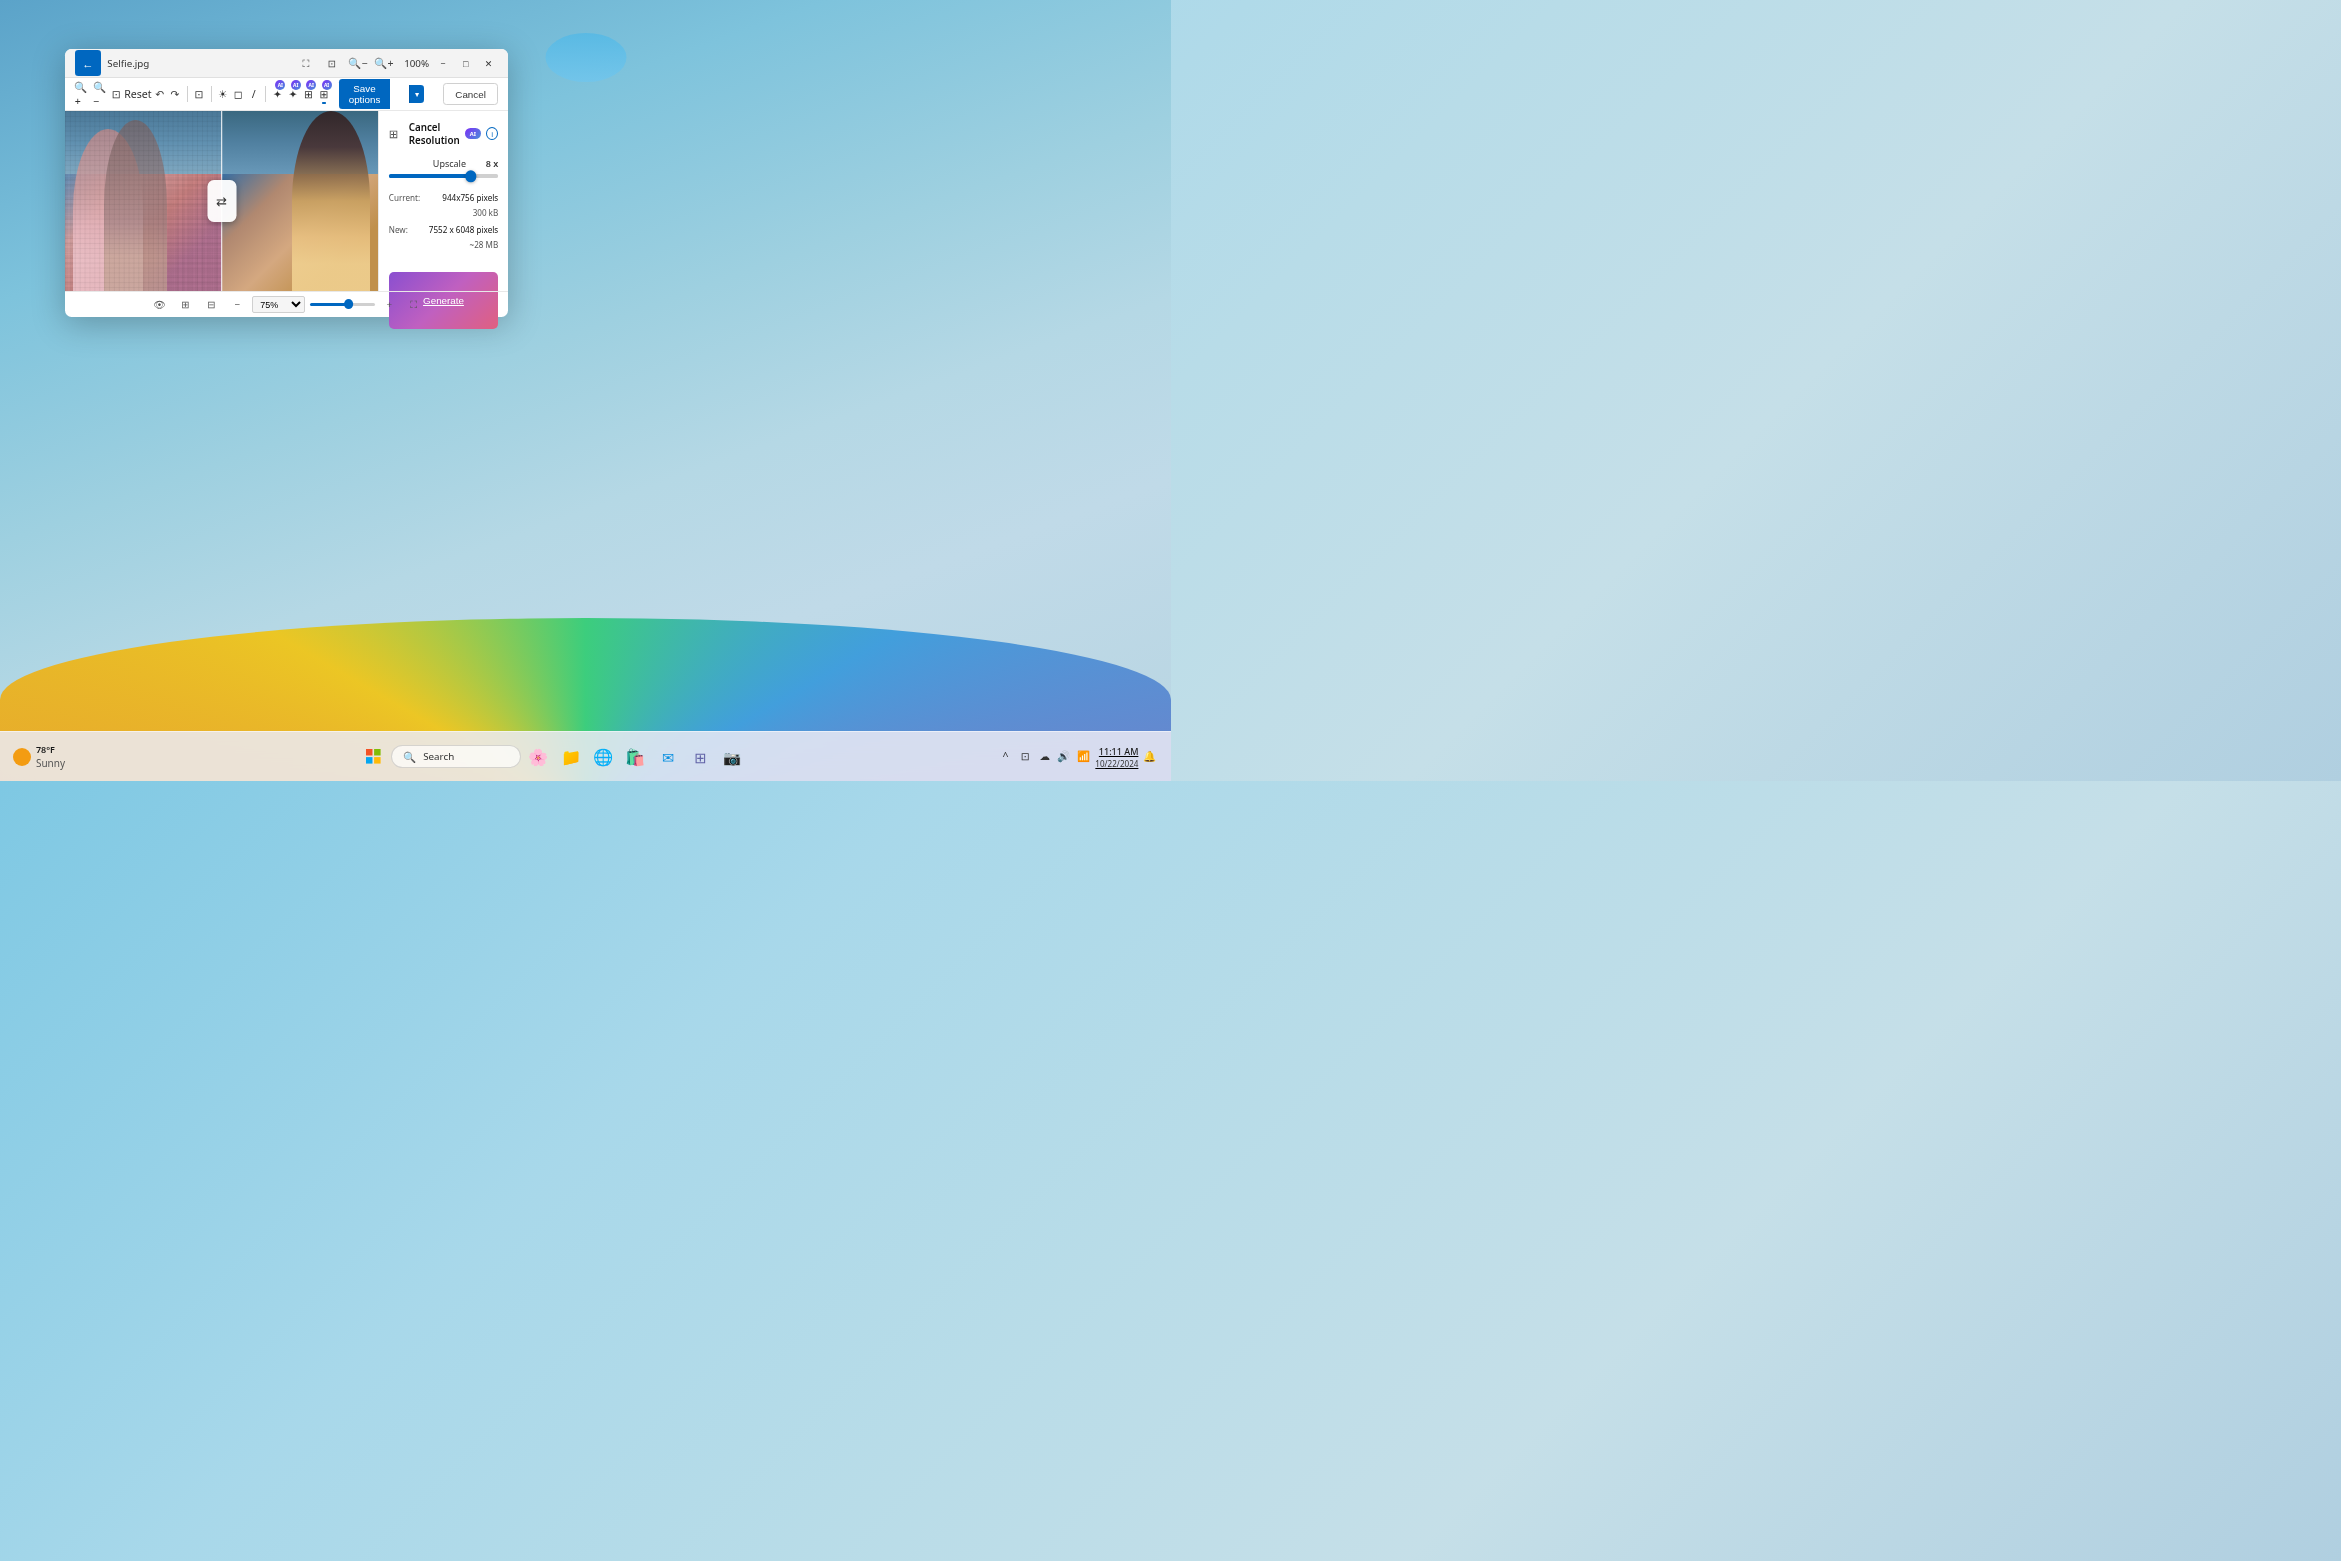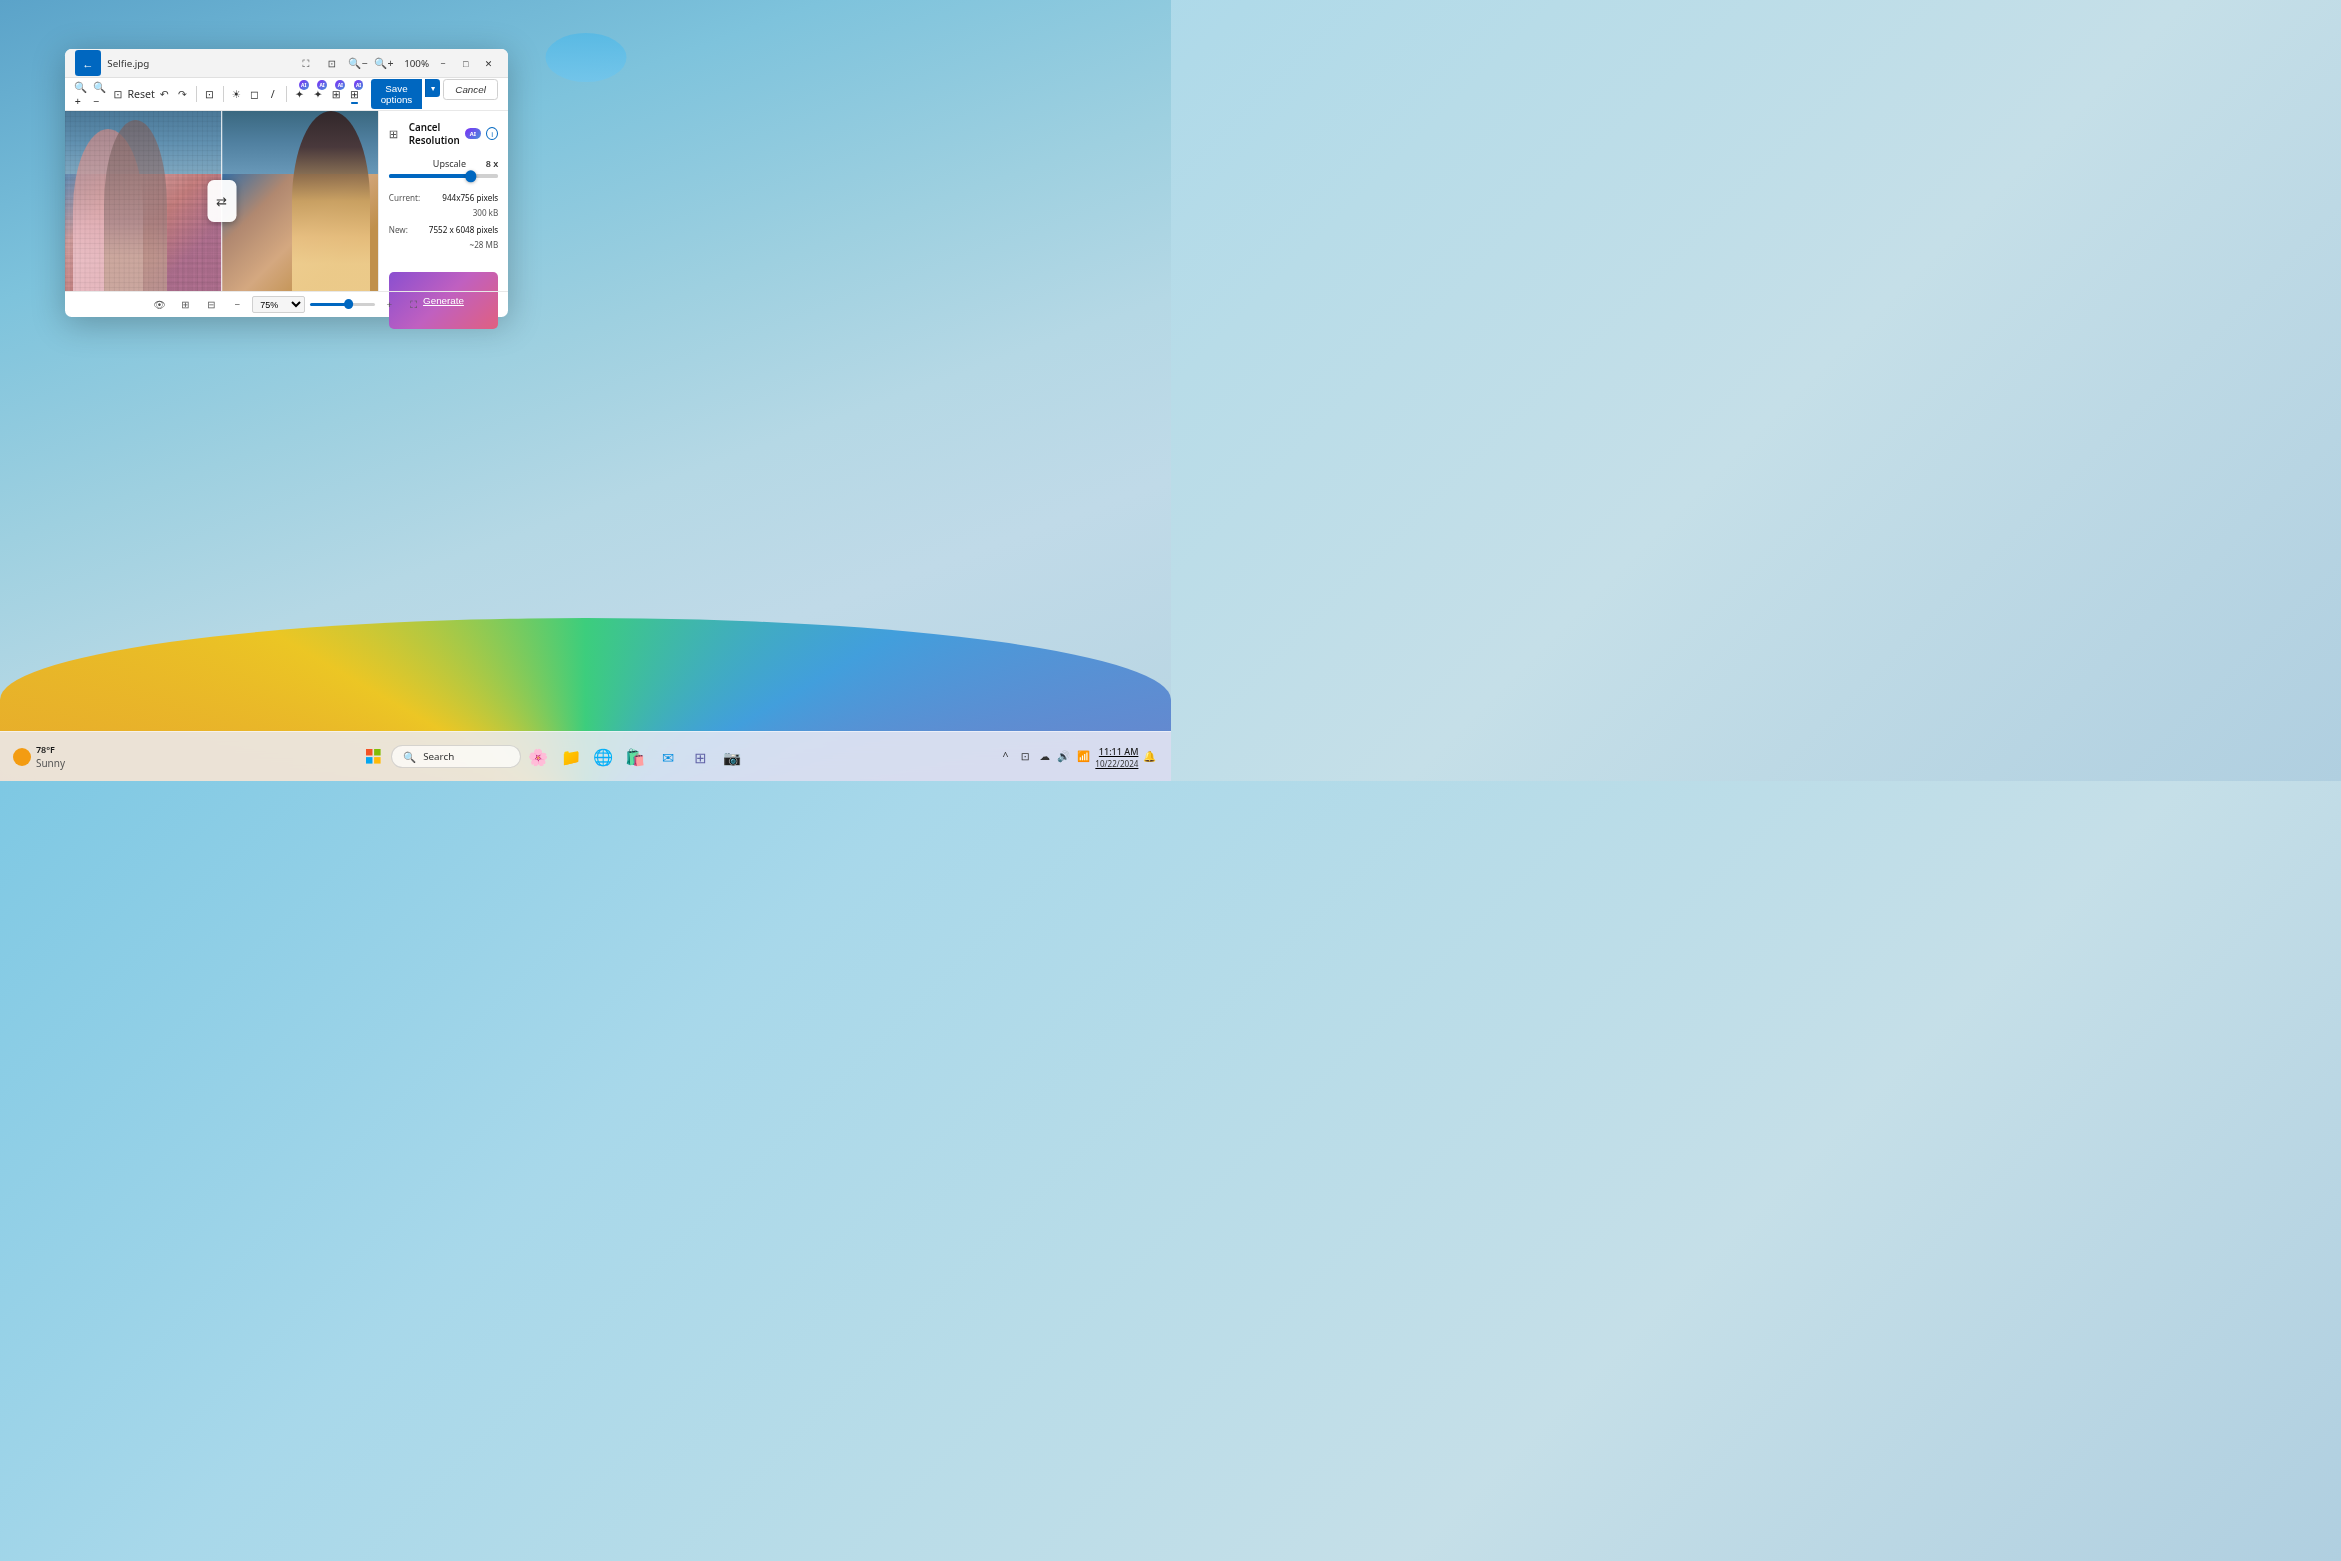--- a/index.html
+++ b/index.html
@@ -189,21 +189,20 @@
     }
 
     .cancel-btn {
       background: white;
       color: #333;
       border: 0.8px solid #d0d0d0;
       border-radius: 3.3px;
       padding: 4.1px 11.4px;
       font-size: 9.8px;
       cursor: pointer;
-      font-style: italic;
     }
 
     .toolbar-spacer { flex: 1; }
 
     
     .content-area {
       display: flex;
       flex: 1;
       min-height: 0;
     }
@@ -656,22 +655,22 @@
       position: absolute;
       top: 0;
       left: 0;
       right: 0;
       height: 35%;
       background: linear-gradient(180deg, #4a7898 0%, #6090b0 50%, #80a8c0 100%);
     }
 
     .toolbar-right-section {
       display: flex;
-      align-items: flex-start;
-      gap: 3px;
+      align-items: center;
+      gap: 19px;
       margin-left: auto;
     }
 
     
     .top-zoom-area {
       display: flex;
       align-items: center;
       gap: 6.5px;
     }
 

